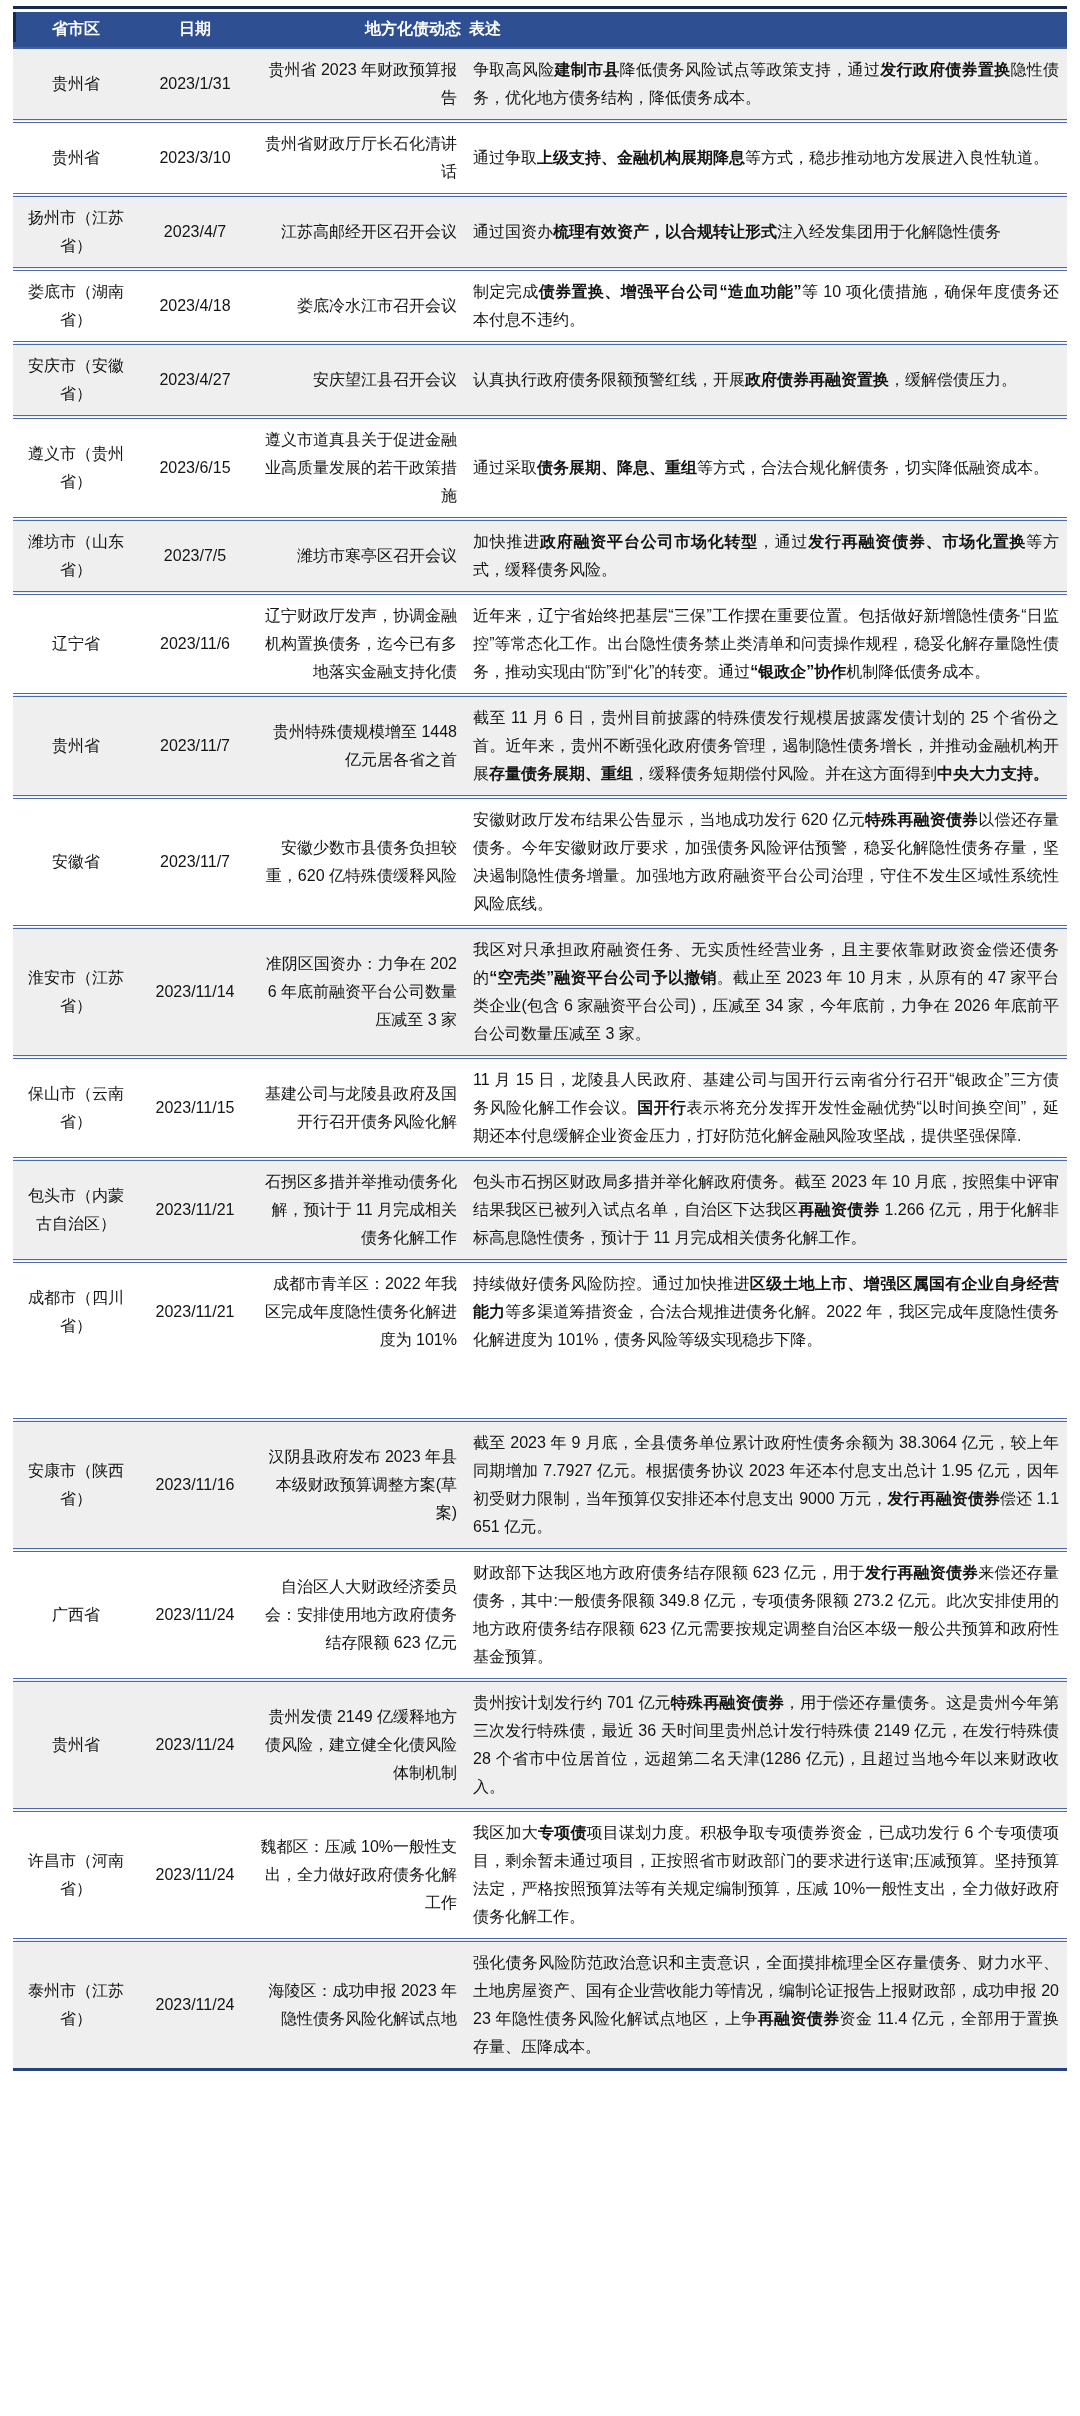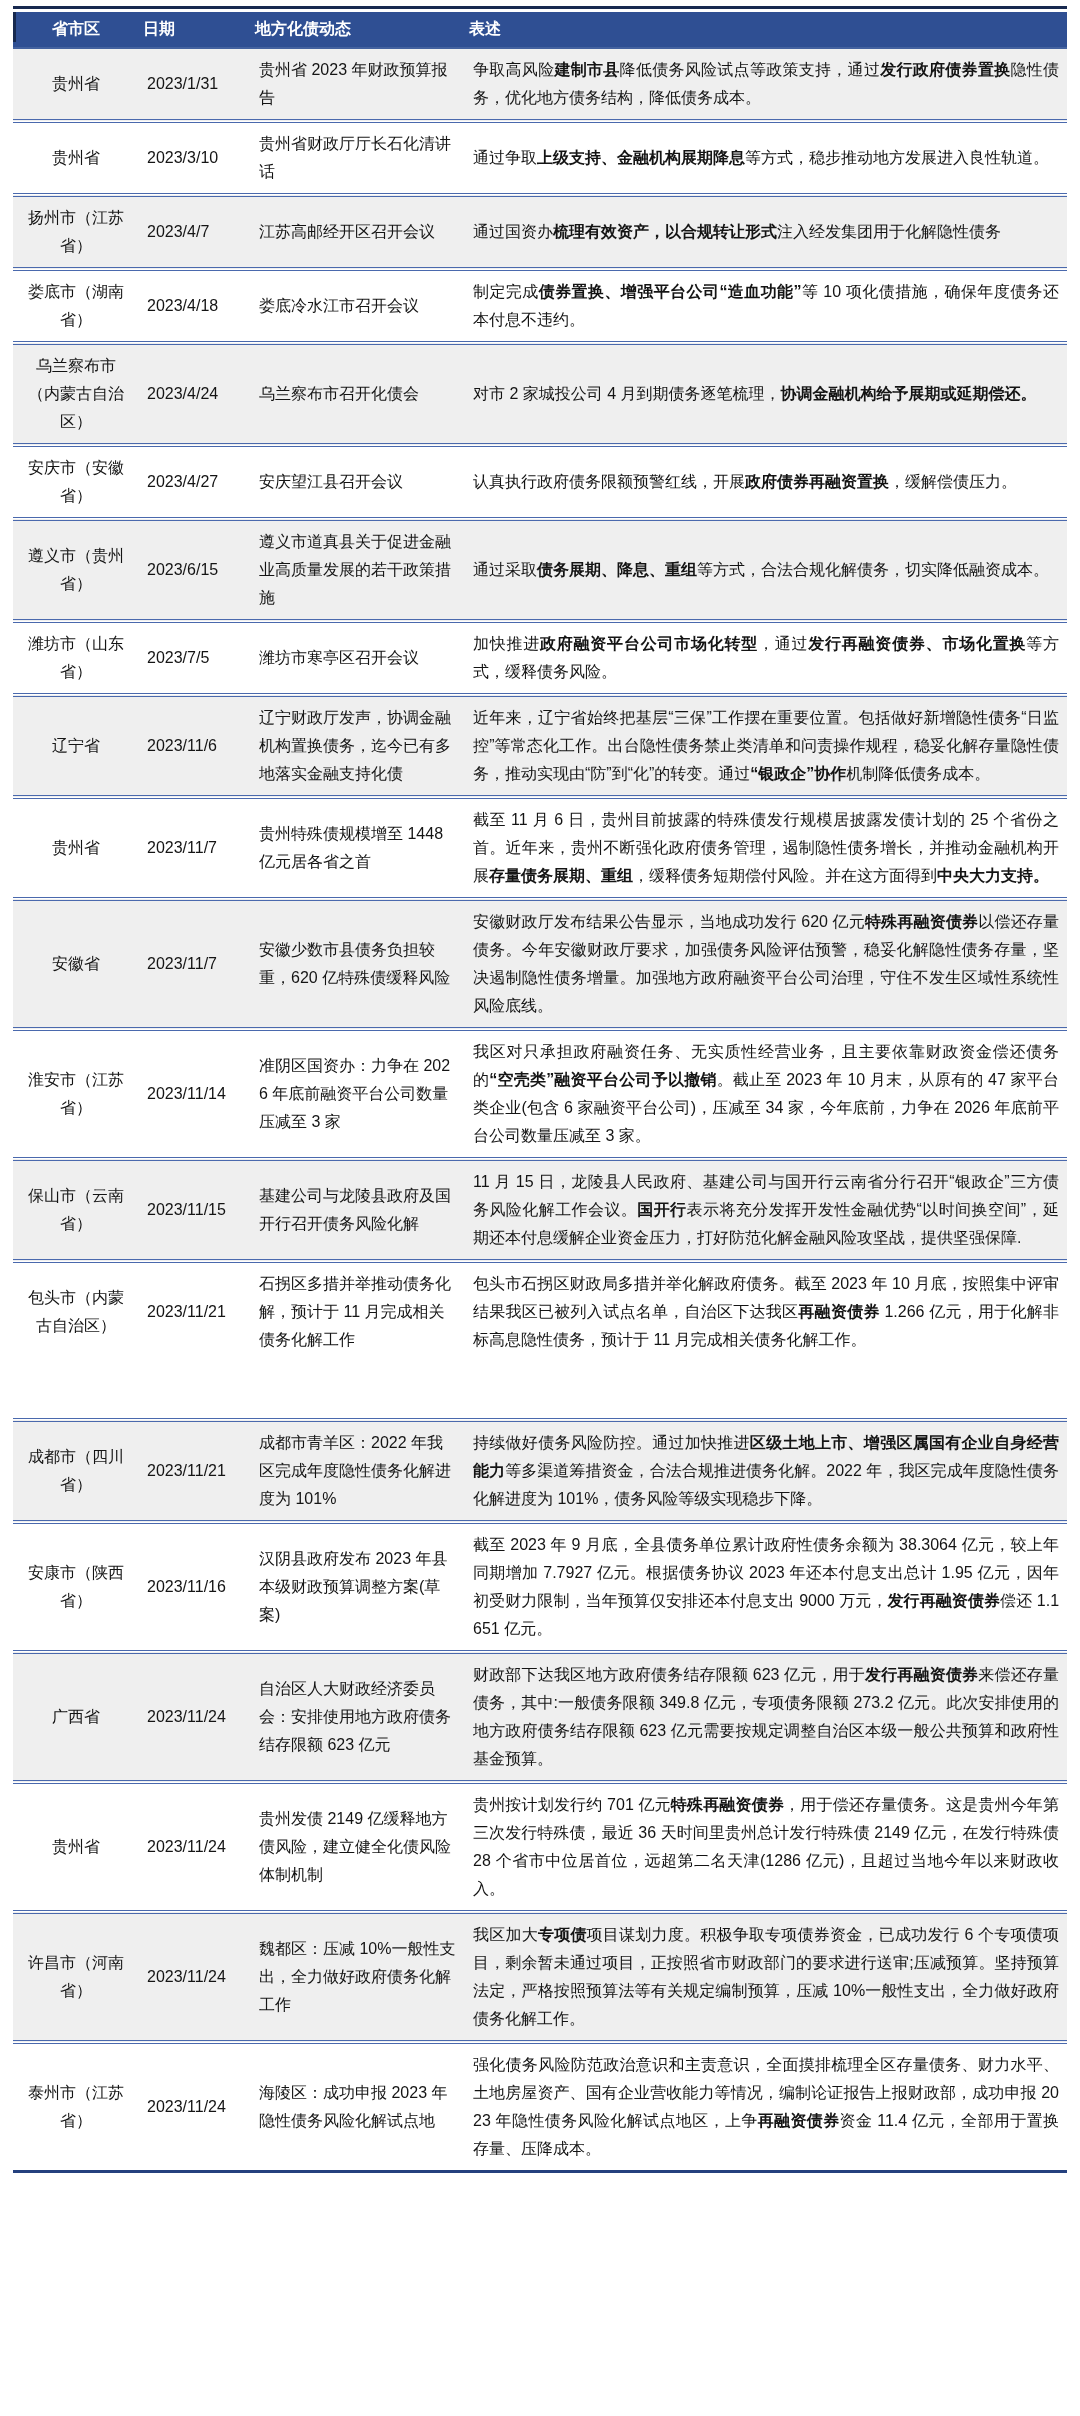--- a/index.html
+++ b/index.html
@@ -20,22 +20,22 @@
   thead th {
     background:#2F4F93; color:#ffffff;
     font-size:16px; font-weight:bold;
     padding:7px 4px; border-bottom:2px solid #44629F;font-family:Liberation Mono, monospace;
   }
   tbody tr:nth-child(odd)  { background:#EFEFEF; }
   tbody tr:nth-child(even) { background:#FFFFFF; }
   tbody tr + tr td { border-top:4px double #4A69AD; }
   td { font-size:16px; line-height:1.75; padding:7px 8px; vertical-align:middle; word-break:break-all; }
   .col-region    { width:118px; text-align:center; }
-  .col-date      { width:104px; text-align:left; white-space:nowrap; }
-  .col-dynamic   { width:206px; text-align:left; }
+  .col-date      { width:104px; text-align:center; white-space:nowrap; }
+  .col-dynamic   { width:206px; text-align:right; }
   .col-statement { text-align:justify;margin-left:24px; }
   .col-statement .b { font-weight:bold; }
   
   tbody tr:nth-child(14) td { padding-bottom:64px; }
 </style>
 </head>
 <body>
 
 <div class="page">
 
@@ -67,26 +67,20 @@
             <td class="col-region">扬州市（江苏省）</td>
             <td class="col-date">2023/4/7</td>
             <td class="col-dynamic">江苏高邮经开区召开会议</td>
             <td class="col-statement"><span>通过国资办</span><span class="b">梳理有效资产，以合规转让形式</span><span>注入经发集团用于化解隐性债务</span></td>
           </tr>
           <tr>
             <td class="col-region">娄底市（湖南省）</td>
             <td class="col-date">2023/4/18</td>
             <td class="col-dynamic">娄底冷水江市召开会议</td>
             <td class="col-statement"><span>制定完成</span><span class="b">债券置换、增强平台公司“造血功能”</span><span>等 10 项化债措施，确保年度债务还本付息不违约。</span></td>
-          </tr>
-          <tr>
-            <td class="col-region">乌兰察布市（内蒙古自治区）</td>
-            <td class="col-date">2023/4/24</td>
-            <td class="col-dynamic">乌兰察布市召开化债会</td>
-            <td class="col-statement"><span>对市 2 家城投公司 4 月到期债务逐笔梳理，</span><span class="b">协调金融机构给予展期或延期偿还。</span></td>
           </tr>
           <tr>
             <td class="col-region">安庆市（安徽省）</td>
             <td class="col-date">2023/4/27</td>
             <td class="col-dynamic">安庆望江县召开会议</td>
             <td class="col-statement"><span>认真执行政府债务限额预警红线，开展</span><span class="b">政府债券再融资置换</span><span>，缓解偿债压力。</span></td>
           </tr>
           <tr>
             <td class="col-region">遵义市（贵州省）</td>
             <td class="col-date">2023/6/15</td>

